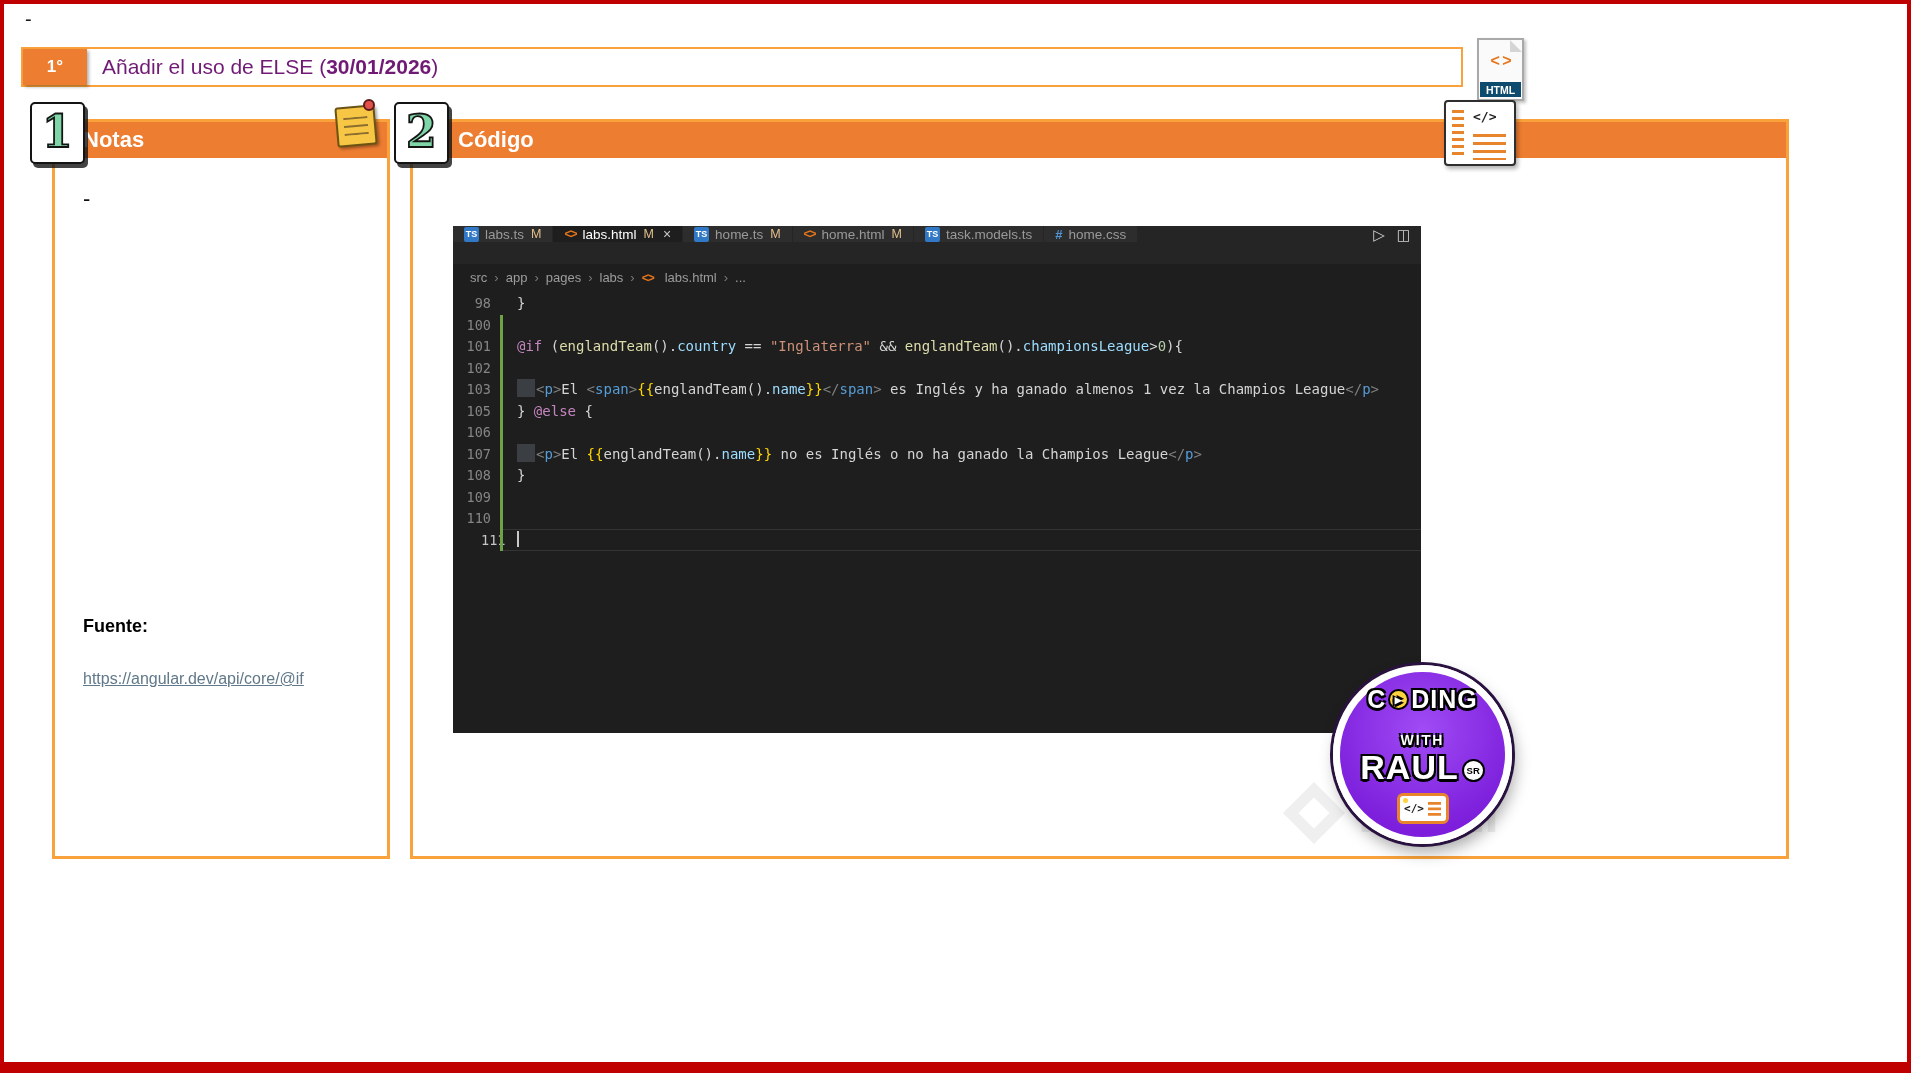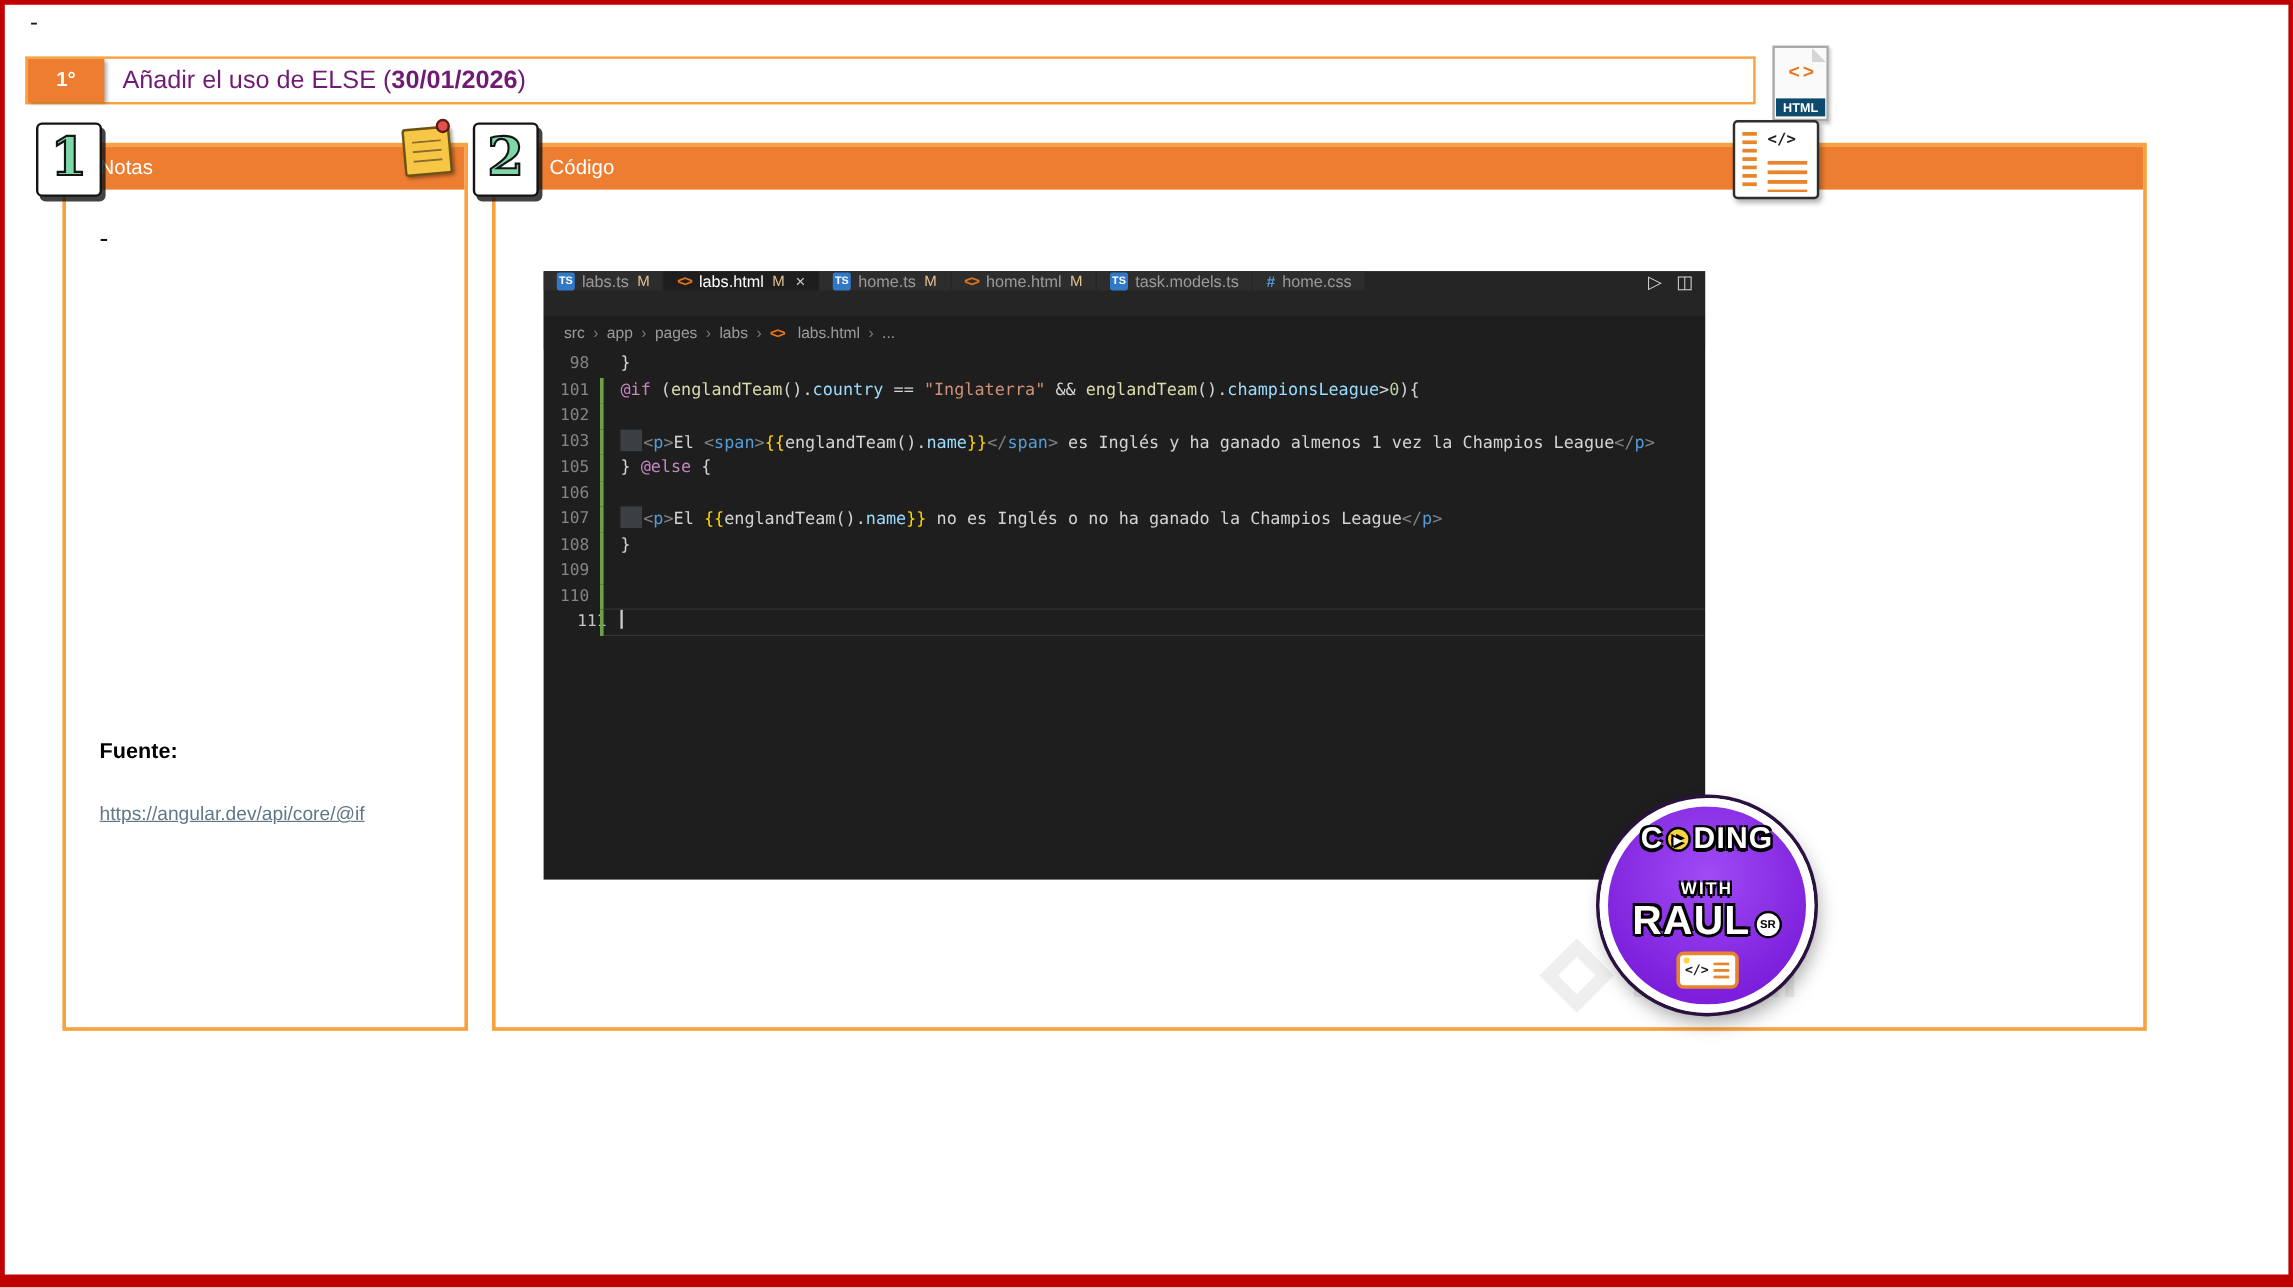--- a/index.html
+++ b/index.html
@@ -20,21 +20,21 @@
   .html-page{position:absolute;inset:0;background:#fafafa;border:2px solid #a9a9a9;box-shadow:2px 2px 3px rgba(0,0,0,.25);}
   .html-fold{position:absolute;top:2px;right:2px;width:12px;height:12px;background:#d5d5d5;clip-path:polygon(0 0,0 100%,100% 100%);}
   .html-brackets{position:absolute;top:14px;left:0;right:0;text-align:center;color:#E8751A;font-weight:bold;font-size:16px;letter-spacing:-1px;}
   .html-label{position:absolute;left:3px;right:3px;bottom:4px;background:#0c4a6e;color:#fff;font-weight:bold;font-size:10.5px;text-align:center;padding:1.5px 0;}
 
   
   .panel{position:absolute;border:3px solid #F9A13A;background:#fff;z-index:2;}
   .panel-notes{left:52px;top:119px;width:338px;height:740px;}
   .panel-code{left:410px;top:119px;width:1379px;height:740px;}
   .panel-header{height:36px;background:#ED7D31;display:flex;align-items:center;}
-  .panel-title{color:#fff;font-weight:normal;font-size:17px;margin-left:28px;}
+  .panel-title{color:#fff;font-weight:bold;font-size:22px;margin-left:28px;}
   .panel-code .panel-title{margin-left:45px;}
   .panel-body{position:relative;height:calc(100% - 36px);}
 
   
   .numeral{position:absolute;z-index:7;font-family:"DejaVu Serif",serif;font-weight:bold;font-size:44px;line-height:1;color:#7FD6A8;-webkit-text-stroke:1.8px #141414;background:#fff;border:2px solid #141414;border-radius:5px;padding:6px 10px 8px;box-shadow:3px 4px 0 rgba(20,20,20,.8);}
   .numeral-1{left:30px;top:102px;}
   .numeral-2{left:394px;top:102px;}
 
   
   .note-icon{position:absolute;left:334px;top:99px;width:46px;height:52px;z-index:7;}
@@ -208,20 +208,21 @@
         <span class="ticon html">&lt;&gt;</span>
         <span>labs.html</span>
       </span>
       <span class="bsep">›</span>
       <span class="bitem">
         <span>...</span>
       </span>
     </div>
   <div class="codewrap">
       <div class="cl"><span class="ln">98</span><span class="git"></span><span class="codetxt"><span class="tk-pln">}</span></span></div>
+      <div class="cl"><span class="ln">100</span><span class="git on"></span><span class="codetxt"></span></div>
       <div class="cl"><span class="ln">101</span><span class="git on"></span><span class="codetxt"><span class="tk-kw">@if</span><span class="tk-pln"> (</span><span class="tk-fn">englandTeam</span><span class="tk-pln">().</span><span class="tk-prop">country</span><span class="tk-pln"> == </span><span class="tk-str">"Inglaterra"</span><span class="tk-pln"> &amp;&amp; </span><span class="tk-fn">englandTeam</span><span class="tk-pln">().</span><span class="tk-prop">championsLeague</span><span class="tk-pln">&gt;</span><span class="tk-num">0</span><span class="tk-pln">){</span></span></div>
       <div class="cl"><span class="ln">102</span><span class="git on"></span><span class="codetxt"></span></div>
       <div class="cl"><span class="ln">103</span><span class="git on"></span><span class="codetxt"><span class="tk-ind"></span><span class="tk-pun">&lt;</span><span class="tk-tag">p</span><span class="tk-pun">&gt;</span><span class="tk-pln">El </span><span class="tk-pun">&lt;</span><span class="tk-tag">span</span><span class="tk-pun">&gt;</span><span class="tk-brk">{{</span><span class="tk-pln">englandTeam().</span><span class="tk-prop">name</span><span class="tk-brk">}}</span><span class="tk-pun">&lt;/</span><span class="tk-tag">span</span><span class="tk-pun">&gt;</span><span class="tk-pln"> es Inglés y ha ganado almenos 1 vez la Champios League</span><span class="tk-pun">&lt;/</span><span class="tk-tag">p</span><span class="tk-pun">&gt;</span></span></div>
       <div class="cl"><span class="ln">105</span><span class="git on"></span><span class="codetxt"><span class="tk-pln">} </span><span class="tk-kw">@else</span><span class="tk-pln"> {</span></span></div>
       <div class="cl"><span class="ln">106</span><span class="git on"></span><span class="codetxt"></span></div>
       <div class="cl"><span class="ln">107</span><span class="git on"></span><span class="codetxt"><span class="tk-ind"></span><span class="tk-pun">&lt;</span><span class="tk-tag">p</span><span class="tk-pun">&gt;</span><span class="tk-pln">El </span><span class="tk-brk">{{</span><span class="tk-pln">englandTeam().</span><span class="tk-prop">name</span><span class="tk-brk">}}</span><span class="tk-pln"> no es Inglés o no ha ganado la Champios League</span><span class="tk-pun">&lt;/</span><span class="tk-tag">p</span><span class="tk-pun">&gt;</span></span></div>
       <div class="cl"><span class="ln">108</span><span class="git on"></span><span class="codetxt"><span class="tk-pln">}</span></span></div>
       <div class="cl"><span class="ln">109</span><span class="git on"></span><span class="codetxt"></span></div>
       <div class="cl"><span class="ln">110</span><span class="git on"></span><span class="codetxt"></span></div>
       <div class="cl activeline"><span class="ln">111</span><span class="git on"></span><span class="codetxt"><span class="cursor"></span></span></div>

